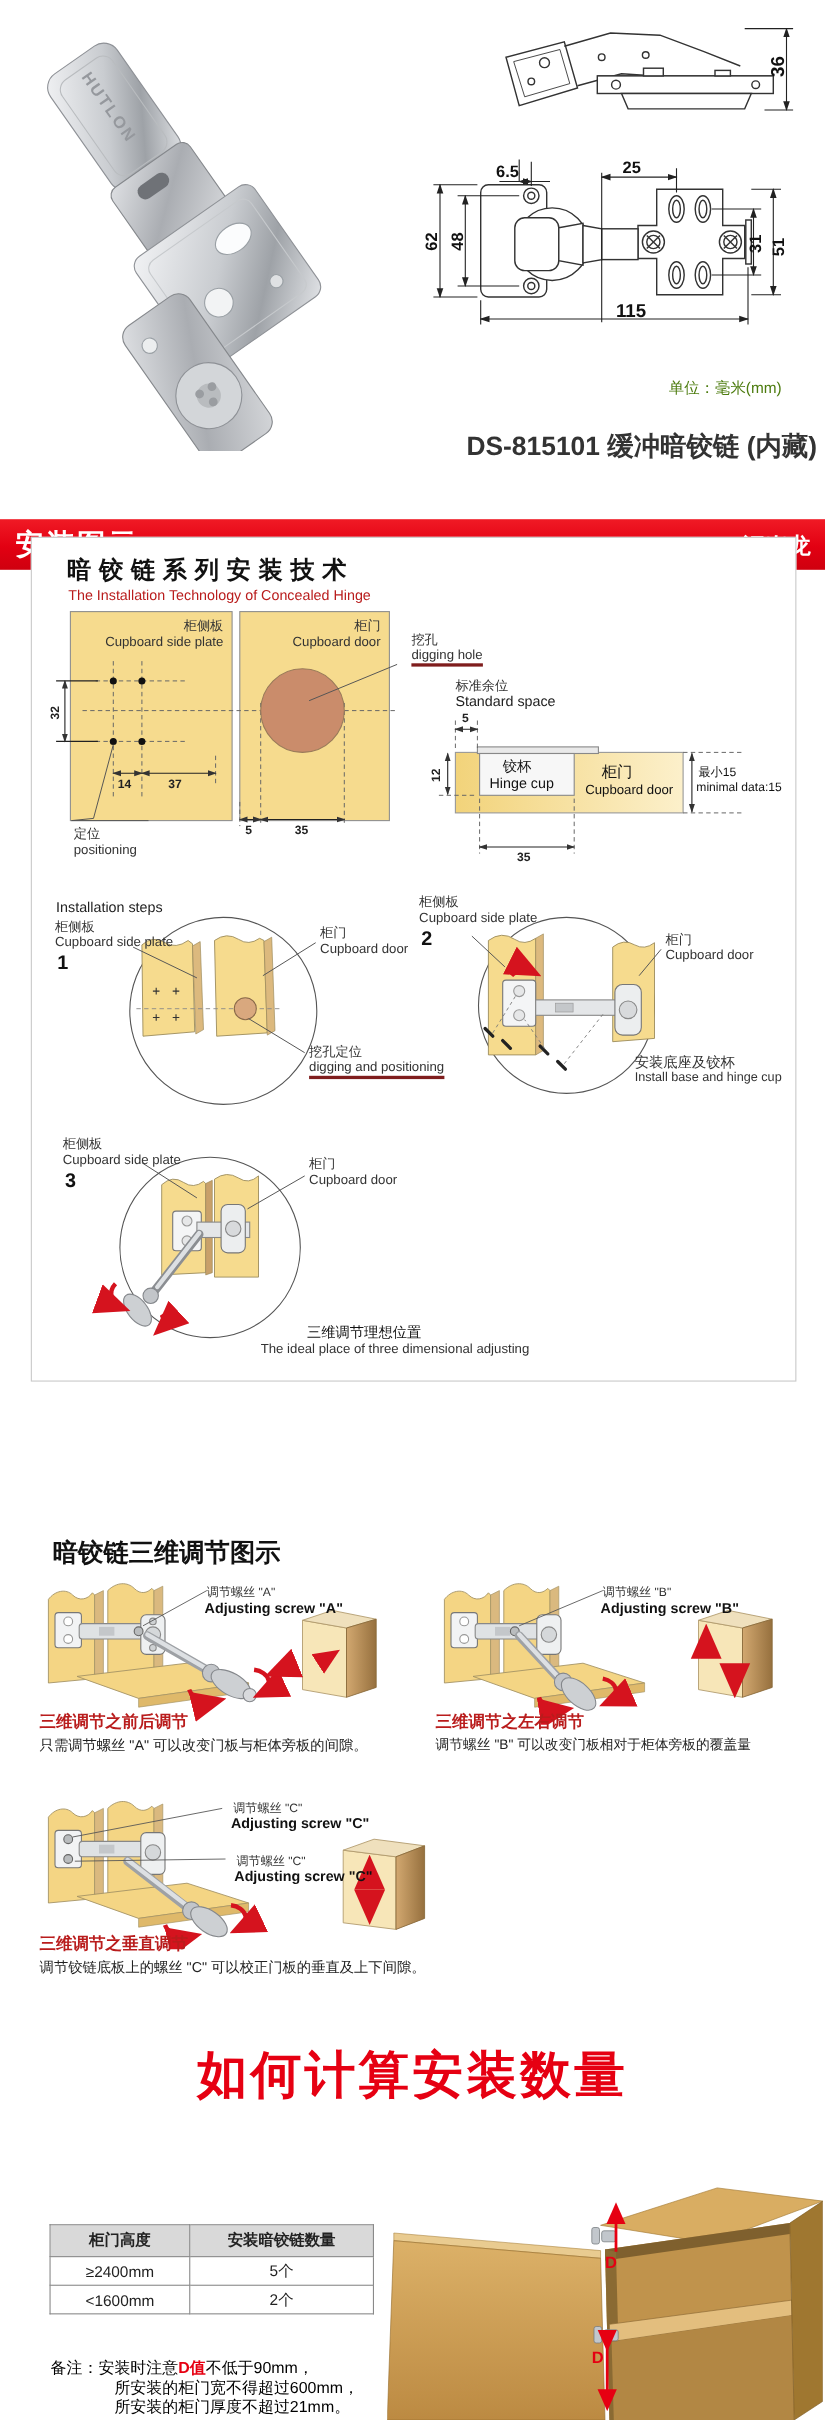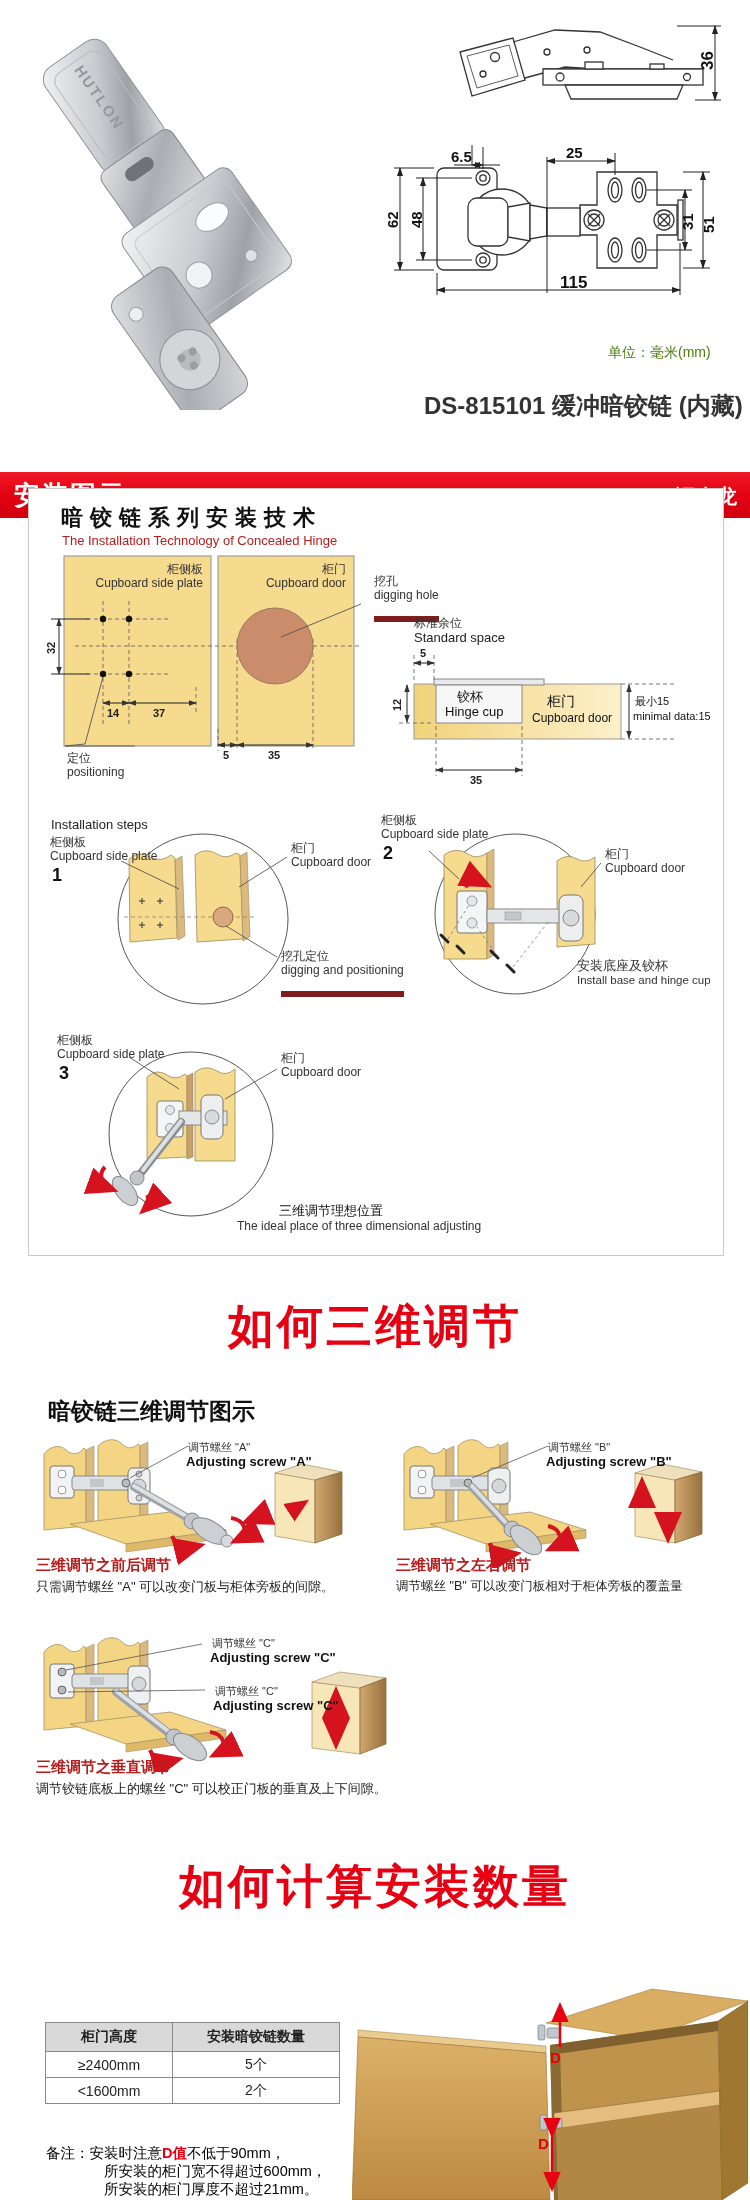--- a/index.html
+++ b/index.html
@@ -7,21 +7,21 @@
         font-family:"Liberation Sans","DejaVu Sans",sans-serif;color:#111;}
   .abs{position:absolute;}
   .t{position:absolute;white-space:nowrap;}
   .cn12{font-size:12px;color:#333;}
   .en12{font-size:12px;color:#333;}
   .en13{font-size:13px;color:#222;}
   .dim{font-size:11px;font-weight:bold;color:#222;}
   .bigdim{font-size:15px;font-weight:bold;color:#111;}
   .rot{transform:rotate(-90deg);transform-origin:left top;}
   .right{text-align:right;}
-  .under{border-bottom:6px solid #7f1d1d;padding-bottom:14px;}
+  .under{border-bottom:3px solid #7f1d1d;padding-bottom:1px;}
   #banner{position:absolute;left:0;top:430px;width:750px;height:46px;
           background:linear-gradient(180deg,#f01a25 0%,#e20012 55%,#cf000f 100%);margin-top:42px;}
   #banner .bt{position:absolute;left:14px;top:6px;font-size:26px;font-weight:bold;color:#fff;letter-spacing:2px;}
   #banner .bs{position:absolute;left:136px;top:24px;font-size:10px;color:#ffd9d9;letter-spacing:1px;}
   #banner .bb{position:absolute;right:12px;top:11px;font-size:20px;font-weight:800;color:#fff;letter-spacing:1px;}
   #install-box{position:absolute;left:28px;top:478px;width:694px;height:766px;border:1px solid #c9c9c9;background:#fff;margin-top:10px;}
   .boxtitle{position:absolute;left:32px;top:14px;font-size:22px;font-weight:bold;letter-spacing:7px;color:#111;}
   .boxsub{position:absolute;left:33px;top:44px;font-size:13px;color:#b91c1c;}
   .redtitle{position:absolute;left:0;width:750px;text-align:center;font-size:46px;font-weight:800;
             color:#e60012;letter-spacing:3px;}
@@ -380,21 +380,20 @@
 
     <div class="t cn12" style="left:28px;top:543px;">柜侧板</div>
     <div class="t en12" style="left:28px;top:558px;">Cupboard side plate</div>
     <div class="t" style="left:30px;top:574px;font-size:18px;font-weight:bold;">3</div>
     <div class="t cn12" style="left:252px;top:561px;">柜门</div>
     <div class="t en12" style="left:252px;top:576px;">Cupboard door</div>
     <div class="t" style="left:250px;top:713px;font-size:13px;">三维调节理想位置</div>
     <div class="t" style="left:208px;top:730px;font-size:12px;color:#333;">The ideal place of three dimensional adjusting</div>
   </div>
 
-  <div class="redtitle" style="top:1296px;">如何三维调节</div>
   <div class="secthead" style="left:48px;top:1396px;font-size:23px;">暗铰链三维调节图示</div>
 
   <svg class="abs" style="left:30px;top:1428px" width="340" height="140" viewBox="0 0 340 140">
     <defs>
       <marker id="rb" markerWidth="8" markerHeight="8" refX="6" refY="4" orient="auto">
           <path d="M0,0.5 L8,4 L0,7.5 Z" fill="#d5131e"></path>
         </marker>
       <linearGradient id="cside" x1="0" y1="0" x2="1" y2="0">
           <stop offset="0" stop-color="#d2a870"></stop>
           <stop offset="1" stop-color="#96703e"></stop>

